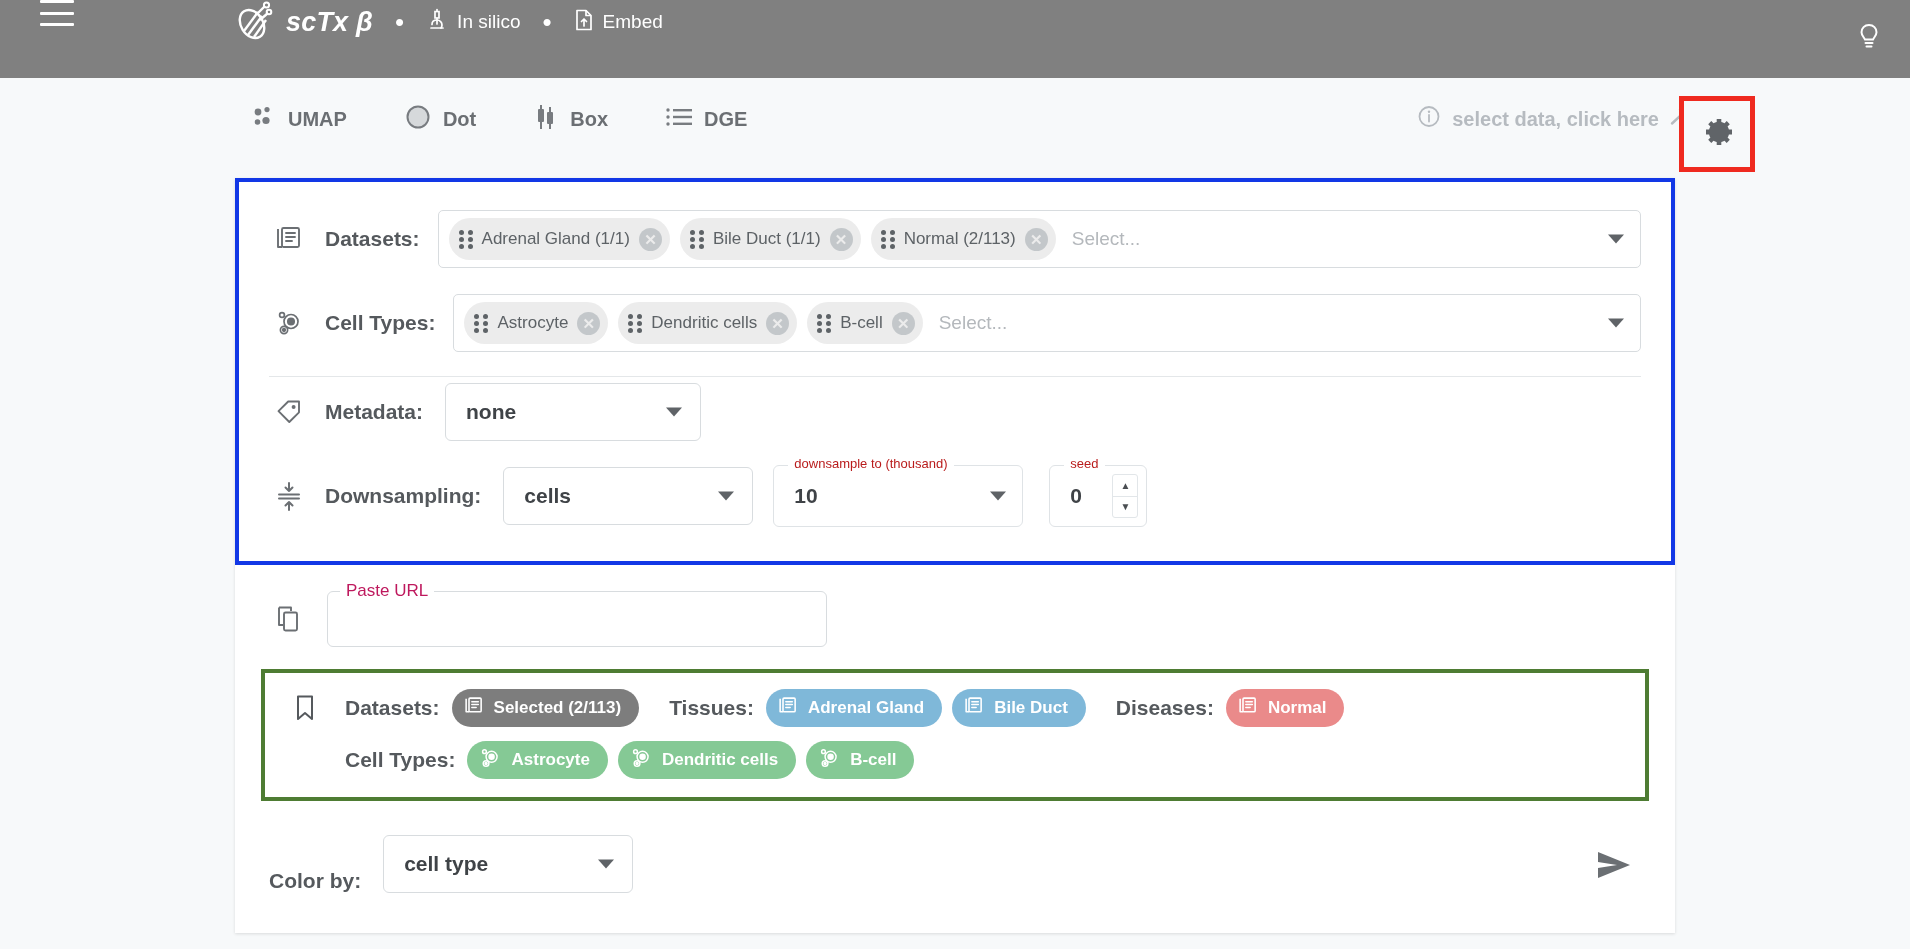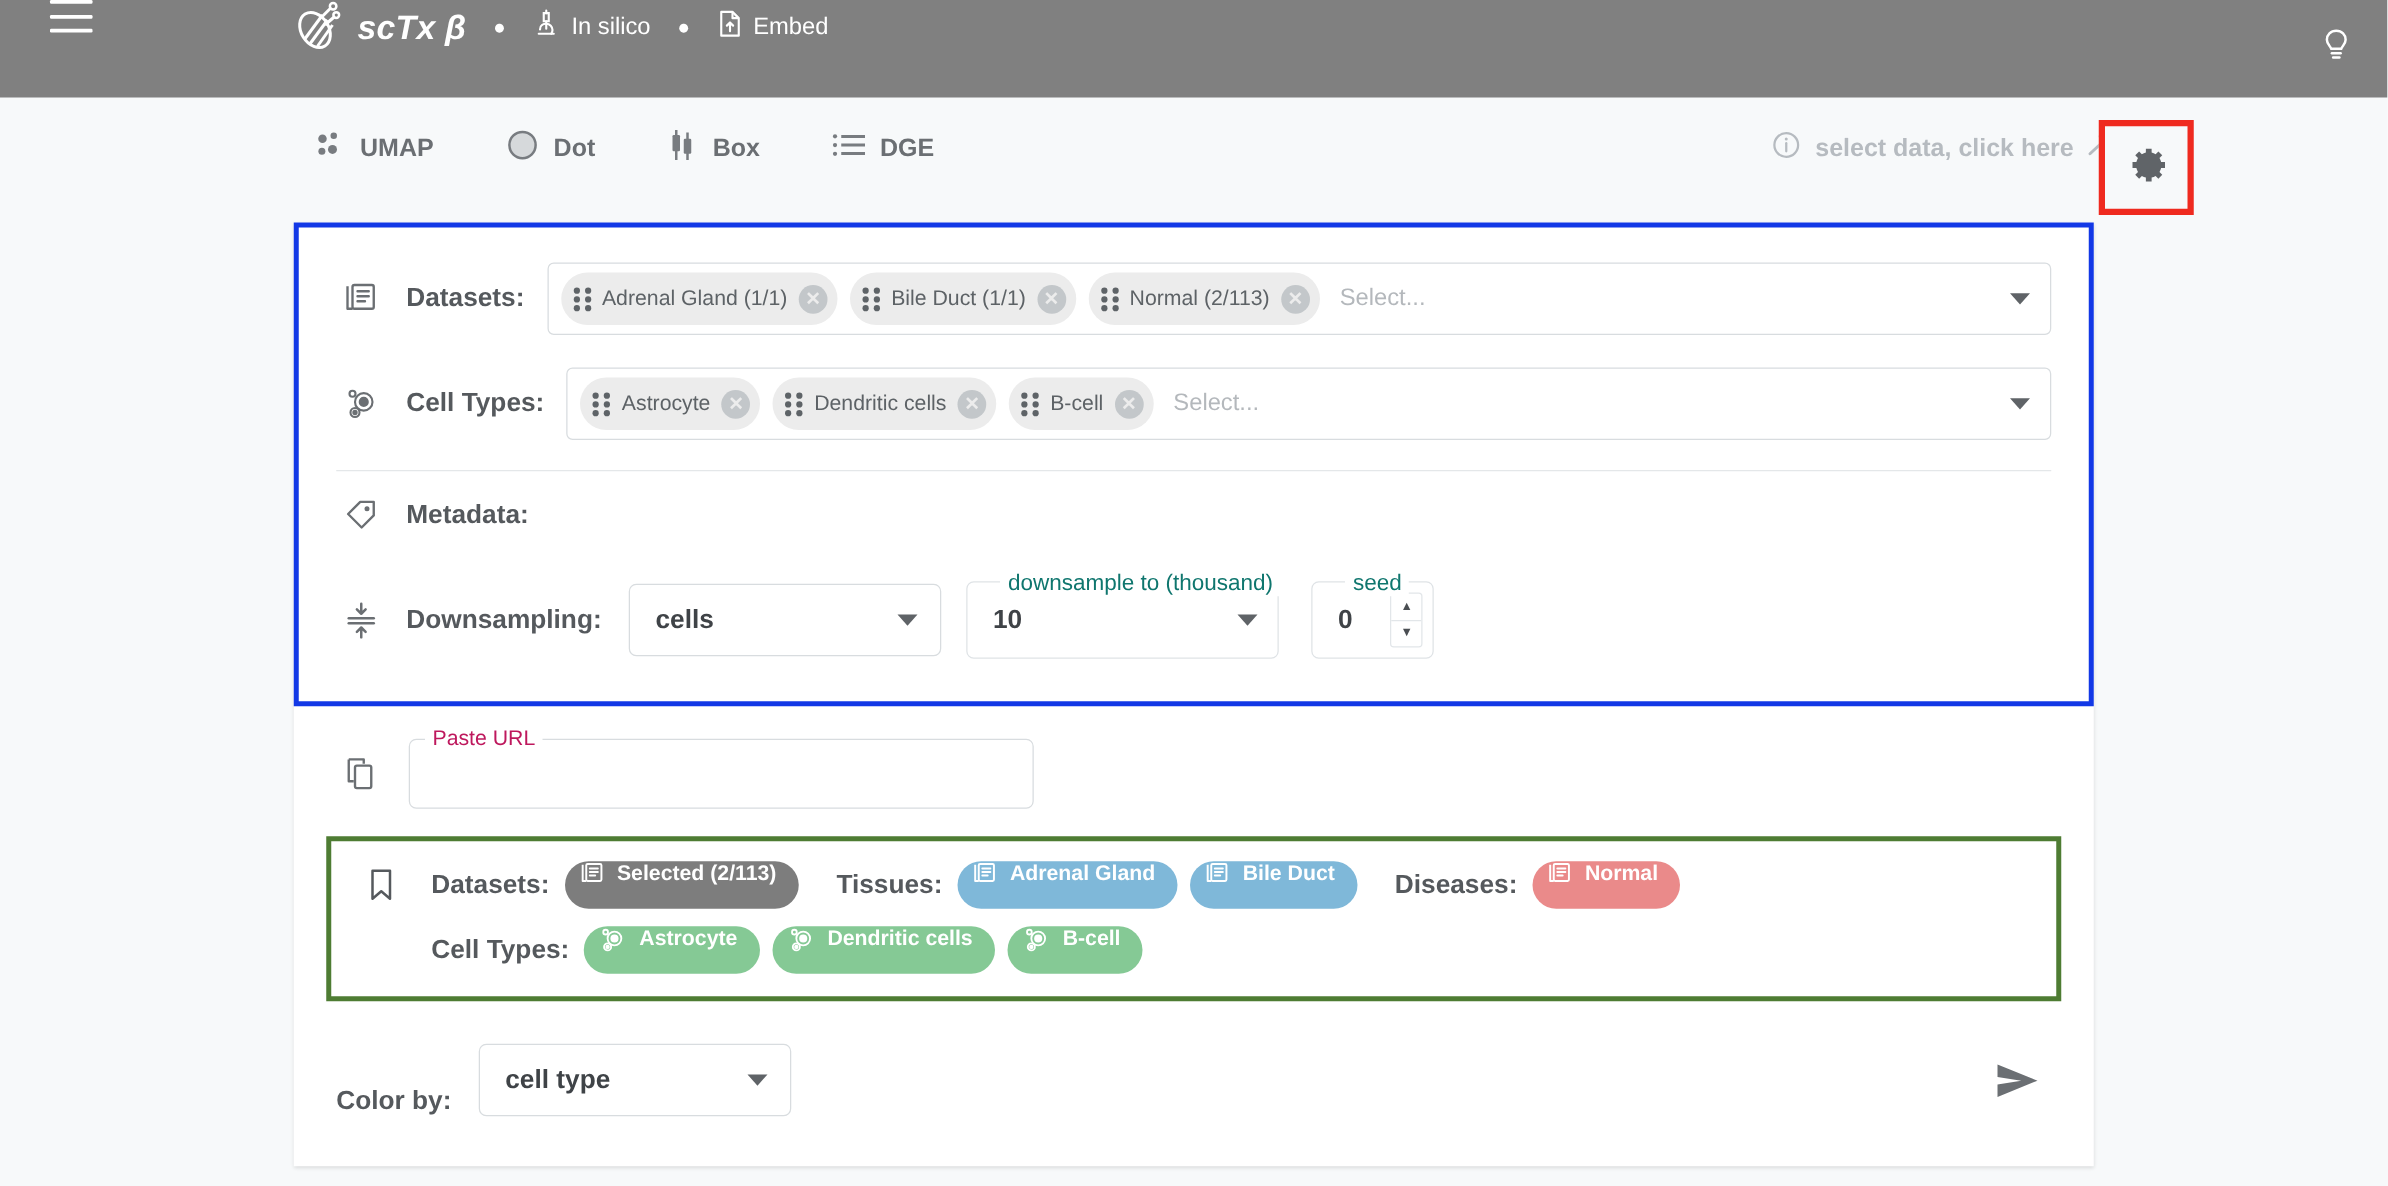--- a/index.html
+++ b/index.html
@@ -192,25 +192,25 @@
     position: relative;
     height: 62px;
     border: 1px solid #dfe3e6;
     border-radius: 6px;
     display: flex; align-items: center;
     padding: 0 12px 0 20px;
     background: #fff;
   }
   .outlined-legend {
     position: absolute;
-    top: -10px; left: 26px;
+    top: -10px; left: 14px;
     background: #fff;
     padding: 0 6px;
-    font-size: 18px;
-    color: #0f766e;
+    font-size: 13px;
+    color: #b91c1c;
     white-space: nowrap;
   }
   .outlined-value { font-size: 21px; font-weight: bold; color: #3f4347; }
 
   .spinner {
     margin-left: auto;
     width: 26px; height: 44px;
     border: 1px solid #e2e6e9;
     border-radius: 3px;
     display: flex; flex-direction: column;
@@ -239,21 +239,21 @@
     border: 4px solid #4e7c33;
     padding: 16px 20px 18px 20px;
     background: #fff;
   }
   .gline { display: flex; align-items: center; flex-wrap: wrap; }
   .gline + .gline { margin-top: 14px; }
   .gicon { width: 40px; min-width: 40px; display:flex; align-items:center; justify-content:center; color:#55595d; }
   .glabel { font-size: 21px; font-weight: bold; color: #55595d; margin: 0 12px 0 20px; white-space: nowrap; }
   .gline .glabel:first-of-type { margin-left: 22px; }
   .pill {
-    display: inline-flex; align-items: flex-start; gap: 10px;
+    display: inline-flex; align-items: center; gap: 10px;
     height: 38px; border-radius: 19px;
     padding: 0 18px 0 12px;
     color: #fff; font-size: 17px; font-weight: bold;
     white-space: nowrap;
     margin-right: 10px;
   }
   .pill svg { flex: none; }
 
   
   .colorrow {
@@ -521,20 +521,24 @@
     <div class="divider"></div>
 
     <div class="row">
       <span class="rowicon">
         <svg width="28" height="28" viewBox="0 0 28 28" fill="none" stroke="#6b6f73" stroke-width="1.9" stroke-linejoin="round">
           <path d="M3.5 13.2 L13.2 3.5 L24 3.5 L24 14.3 L14.3 24 Z"></path>
           <circle cx="18.6" cy="9" r="2" fill="#6b6f73" stroke="none"></circle>
         </svg>
       </span>
       <span class="rowlabel">Metadata:</span>
+      <div class="select" style="width:256px; margin-left:22px;">
+        <span>none</span>
+        <span class="caret"></span>
+      </div>
     </div>
 
     <div class="row">
       <span class="rowicon">
         <svg width="26" height="30" viewBox="0 0 26 30" fill="none" stroke="#6b6f73" stroke-width="2" stroke-linecap="round" stroke-linejoin="round">
           <path d="M13 2 L13 10 M9.5 6.5 L13 10 L16.5 6.5"></path>
           <path d="M3 13.5 L23 13.5"></path>
             <path d="M3 17.5 L23 17.5"></path>
           <path d="M13 29 L13 21 M9.5 24.5 L13 21 L16.5 24.5"></path>
         </svg>

